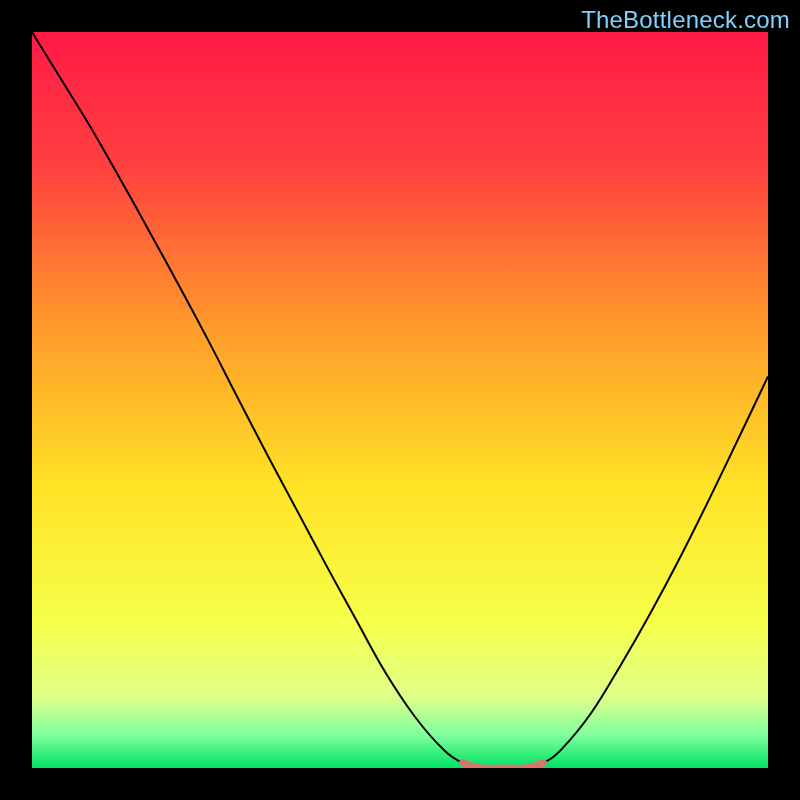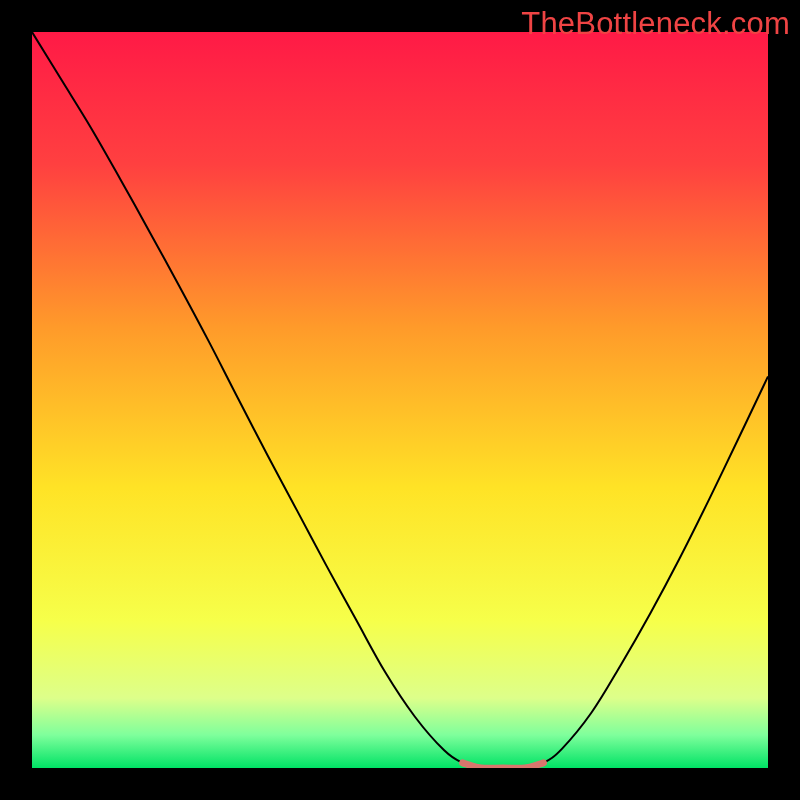--- a/index.html
+++ b/index.html
@@ -23,22 +23,22 @@
     position: absolute;
     left: 0;
     top: 0;
     width: 736px;
     height: 736px;
   }
   .watermark {
     position: absolute;
     top: 6px;
     right: 10px;
-    color: #ef4444;
-    font-size: 31px;
+    color: #7dd3fc;
+    font-size: 24px;
     font-weight: 400;
     letter-spacing: 0.2px;
   }
 </style>
 </head>
 <body>
 
 <div class="frame">
   <svg class="plot" viewBox="0 0 736 736" preserveAspectRatio="none">
     <defs>

